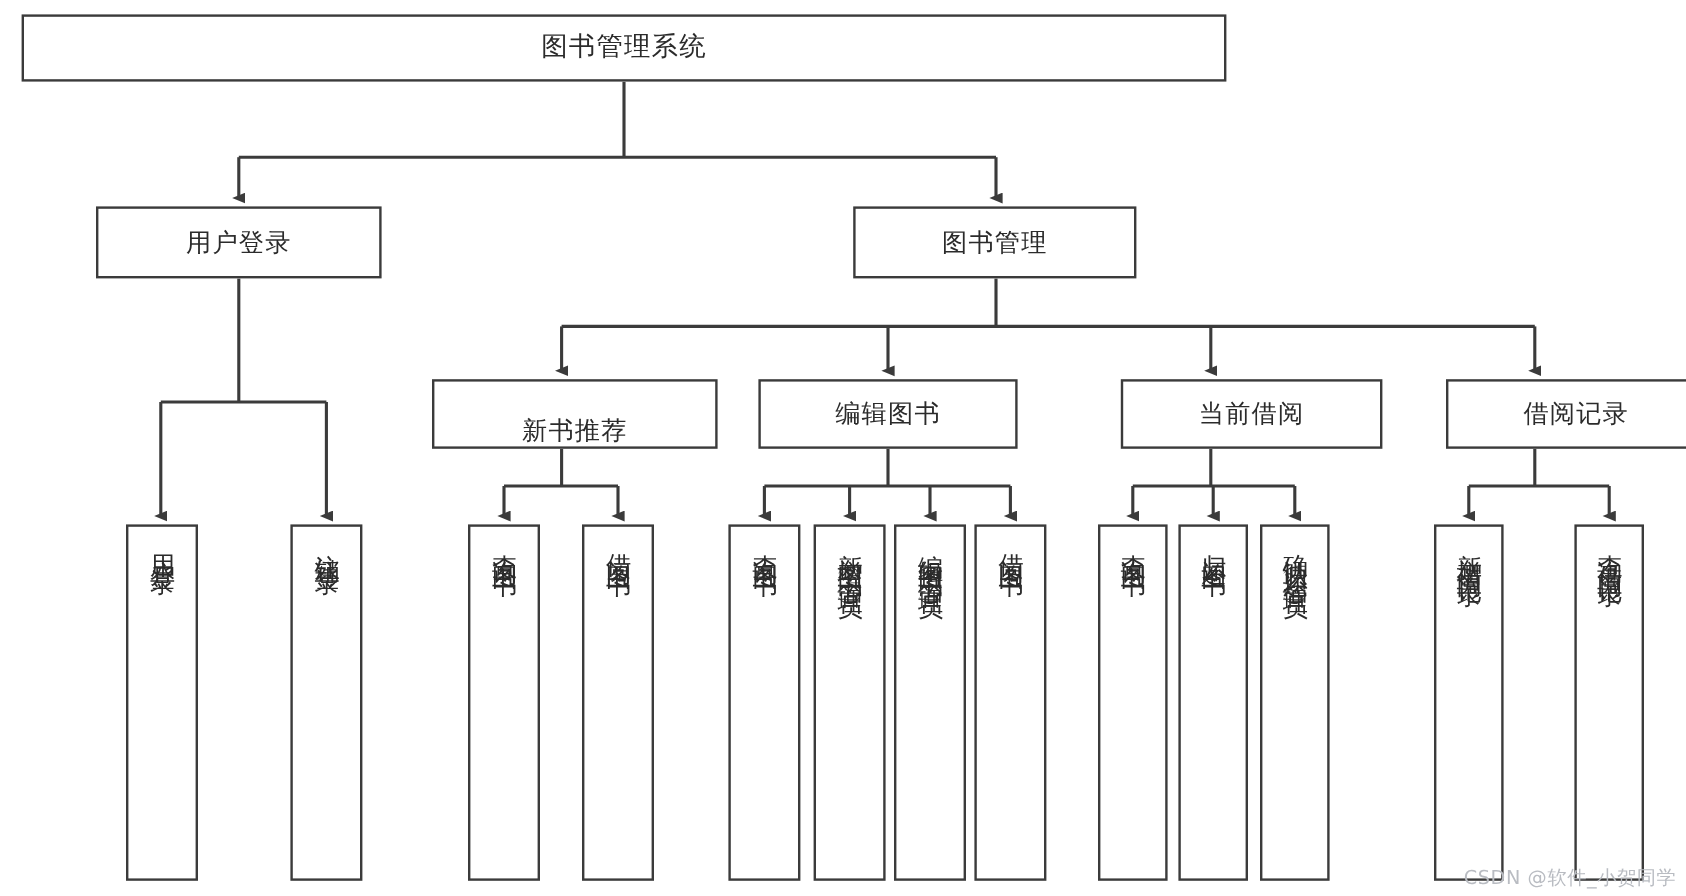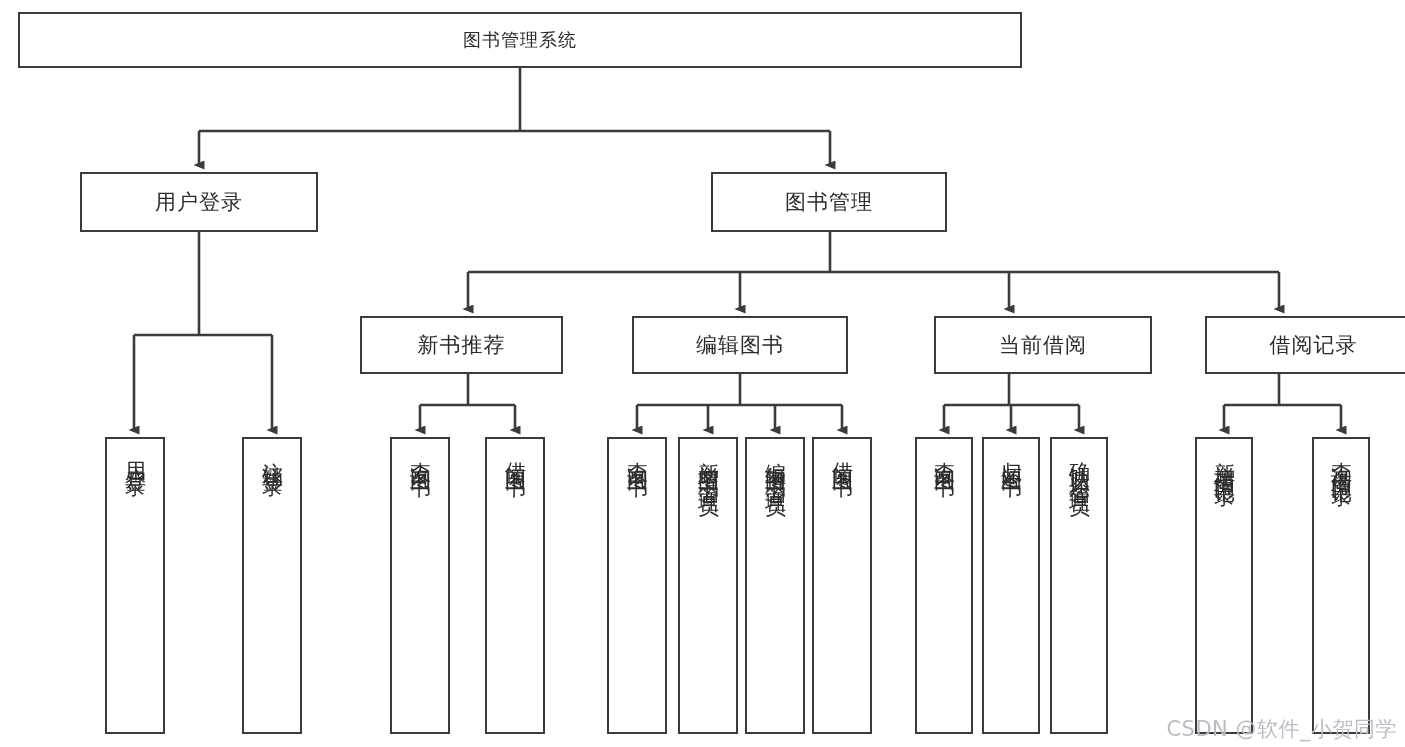--- a/index.html
+++ b/index.html
@@ -40,42 +40,42 @@
     text-align:center;
     line-height:1.25;
     color:#2b2b2b;
   }
   
   .h-node .lbl{
     writing-mode:horizontal-tb;
     font-size:21px;
     letter-spacing:1px;
   }
-  .root .lbl{font-size:18px;text-align:right;}
+  .root .lbl{font-size:22px;text-align:right;}
   
   .v-node{
     padding:6px 0;
     align-items:flex-start;
     justify-content:center;
   }
   .v-node .lbl{
     writing-mode:vertical-rl;
     text-orientation:upright;
     font-size:21px;
     line-height:1.0;
     letter-spacing:5px;
     white-space:nowrap;
     margin:0 auto;
   }
   
   #watermark{
     position:absolute;
     right:8px;
     bottom:4px;
-    font-size:21px;
+    font-size:16px;
     color:#b9bcc2;
     letter-spacing:.5px;
     z-index:5;
     white-space:nowrap;
     font-family:"DejaVu Sans","Liberation Sans",sans-serif;
   }
 </style>
 </head>
 <body>
 
@@ -137,21 +137,21 @@
     <span class="lbl">图书管理系统</span>
   </div>
 
   <div class="node h-node" style="left:80px;top:172px;width:238px;height:60px;">
     <span class="lbl">用户登录</span>
   </div>
   <div class="node h-node" style="left:711px;top:172px;width:236px;height:60px;">
     <span class="lbl">图书管理</span>
   </div>
 
-  <div class="node h-node" style="left:360px;top:316px;width:203px;height:58px;">
+  <div class="node h-node" style="left:360px;top:316px;width:238px;height:58px;align-items:flex-end;">
     <span class="lbl">新书推荐</span>
   </div>
   <div class="node h-node" style="left:632px;top:316px;width:216px;height:58px;">
     <span class="lbl">编辑图书</span>
   </div>
   <div class="node h-node" style="left:901px;top:316px;width:218px;height:58px;margin-left:33px;">
     <span class="lbl">当前借阅</span>
   </div>
   <div class="node h-node" style="left:1205px;top:316px;width:217px;height:58px;">
     <span class="lbl">借阅记录</span>

